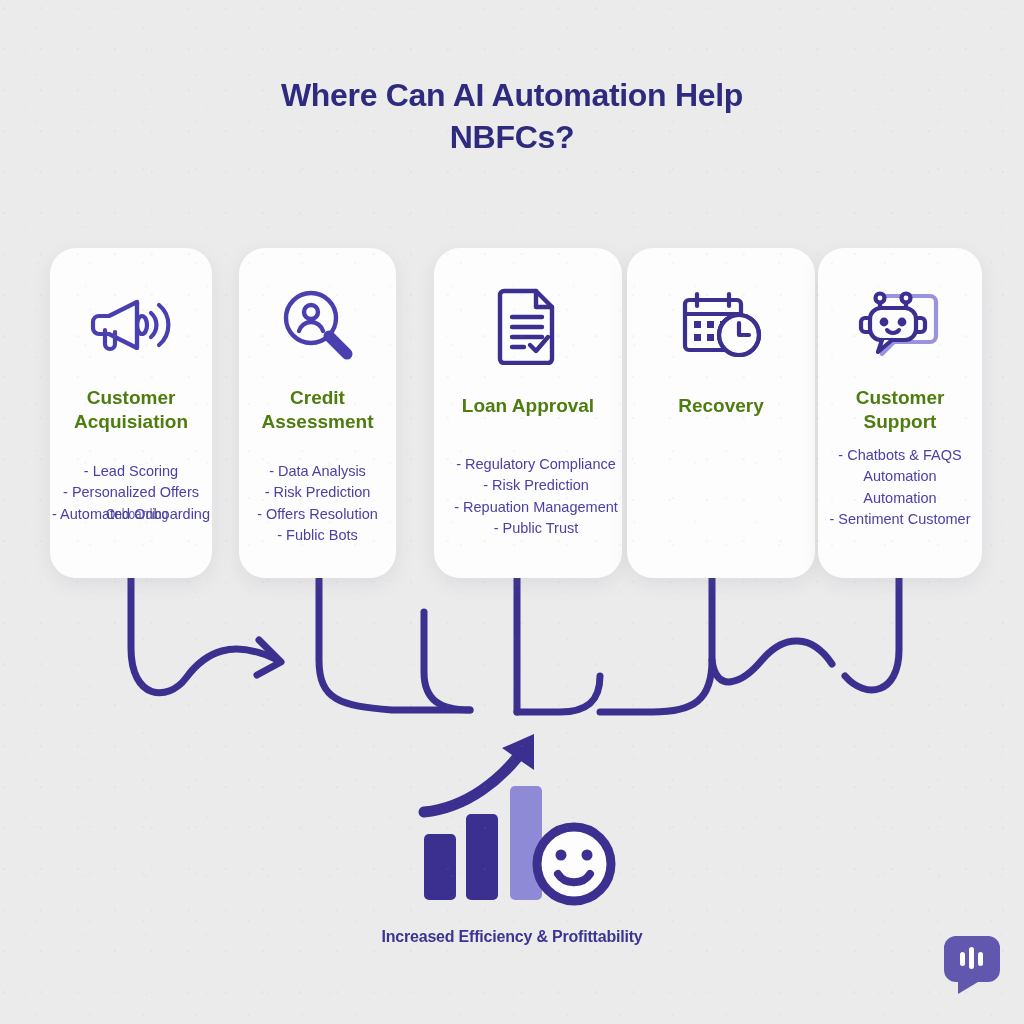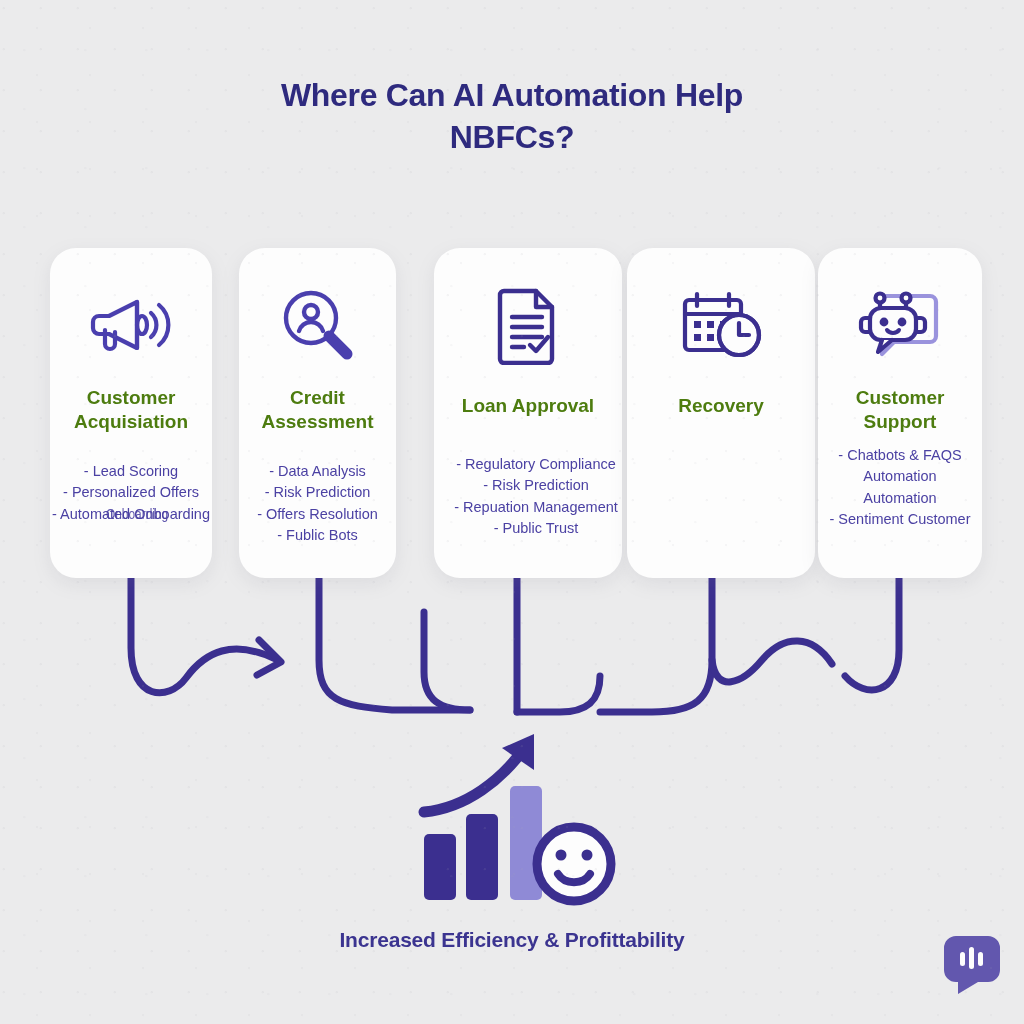--- a/index.html
+++ b/index.html
@@ -115,21 +115,21 @@
     width: 236px;
     height: 182px;
     z-index: 12;
   }
   .caption {
     position: absolute;
     left: 0; right: 0;
     top: 928px;
     text-align: center;
     color: #3b3490;
-    font-size: 21px;
+    font-size: 16px;
     font-weight: bold;
     letter-spacing: -0.2px;
     z-index: 12;
   }
 
   
   .logo {
     position: absolute;
     left: 944px;
     top: 934px;

